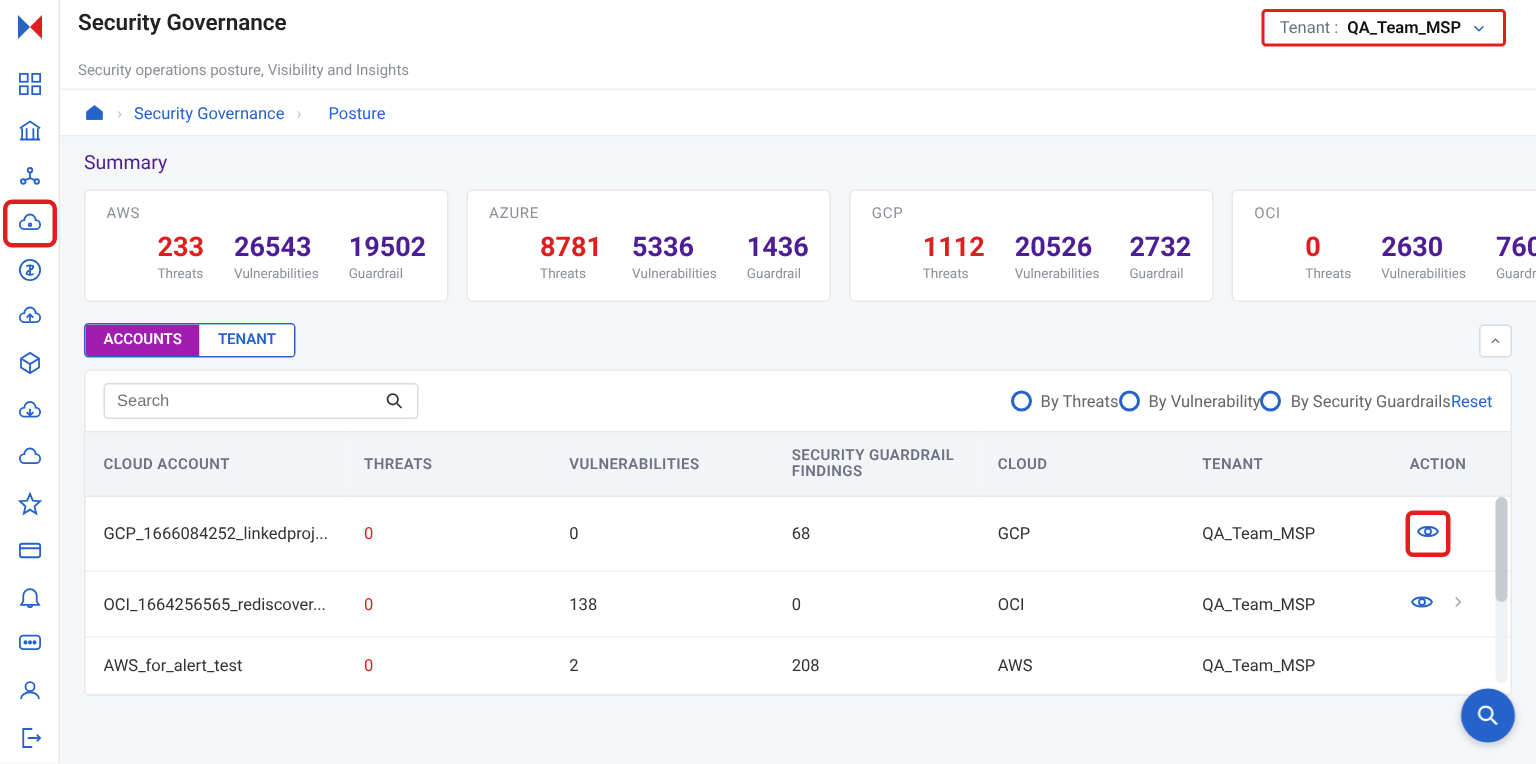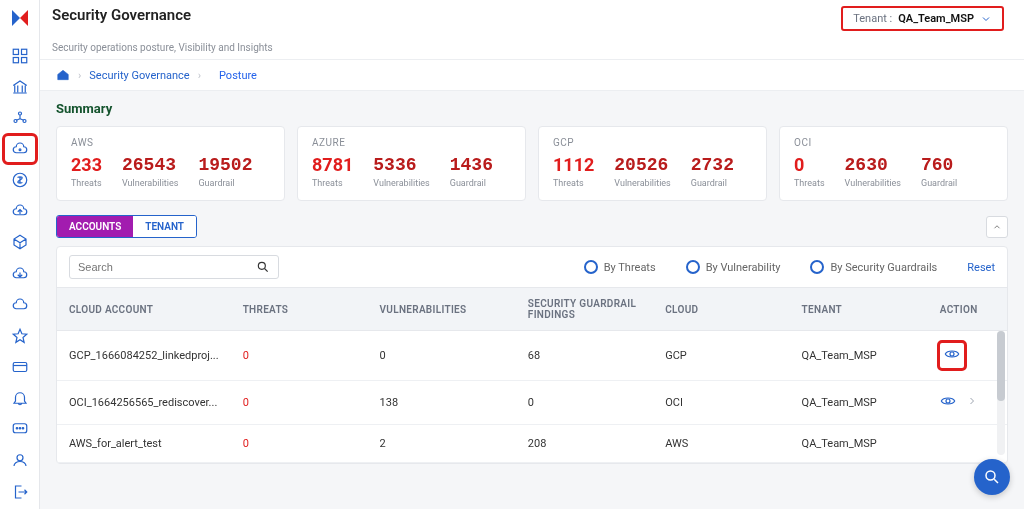--- a/index.html
+++ b/index.html
@@ -74,37 +74,37 @@
     gap: 8px;
   }
   .breadcrumb .chev { color: #c0c4cc; }
   .breadcrumb a { color: #2563cb; cursor: pointer; }
   .breadcrumb .current { color: #2563eb; padding-left: 10px; }
 
   .content {
     padding: 10px 16px 0 16px;
     overflow: auto;
   }
-  .summary-title { font-size: 13px; color: #14532d; margin-bottom: 10px; font-weight: bold; }
+  .summary-title { font-size: 13px; color: #4c1d95; margin-bottom: 10px; }
 
   .cards { display: flex; gap: 12px; margin-bottom: 14px; }
   .card {
     flex: 1;
     background: #fff;
     border: 1px solid #e6e8ec;
     border-radius: 4px;
     padding: 10px 14px 12px;
   }
   .card-title { font-size: 10px; letter-spacing: .5px; color: #8a8f98; margin-bottom: 8px; text-transform: uppercase; }
-  .card-metrics { display: flex; gap: 20px; }
+  .card-metrics { display: flex; gap: 20px; margin-left: 34px; }
   .metric { display: flex; flex-direction: column; }
   .metric .num { font-size: 18px; font-weight: 700; line-height: 1; }
   .metric .label { font-size: 9px; color: #8a8f98; margin-top: 4px; }
   .num.red { color: #e11d1d; }
-  .num.blue { color: #b91c1c; font-family: Liberation Mono, monospace; }
+  .num.blue { color: #4c1d95; }
 
   .toolbar { display: flex; align-items: center; gap: 0; margin-bottom: 8px; }
   .tabset { display: flex; border-radius: 3px; overflow: hidden; border: 1px solid #2563cb; }
   .tab {
     padding: 5px 12px;
     font-size: 10px;
     font-weight: 600;
     cursor: pointer;
     background: #fff;
     color: #2563cb;
@@ -131,21 +131,21 @@
     display: flex; align-items: center;
     border: 1px solid #d8dbe0;
     border-radius: 3px;
     padding: 4px 8px;
     width: 210px;
   }
   .search-box input {
     border: none; outline: none; flex: 1; font-size: 11px;
   }
   .search-box svg { stroke: #333; }
-  .filter-radios { margin-left: auto; display: flex; align-items: flex-end; gap: 30px; font-size: 11px; color: #666; }
+  .filter-radios { margin-left: auto; display: flex; align-items: flex-end; gap: 0; font-size: 11px; color: #666; }
   .radio { display: flex; align-items: center; gap: 6px; cursor: pointer; }
   .radio-circle {
     width: 14px; height: 14px; border: 2px solid #2563cb; border-radius: 50%;
     display: inline-block;
   }
   .reset-link { color: #2563cb; font-size: 11px; cursor: pointer; }
 
   table { width: 100%; border-collapse: collapse; font-size: 11px; }
   thead th {
     text-align: left;

